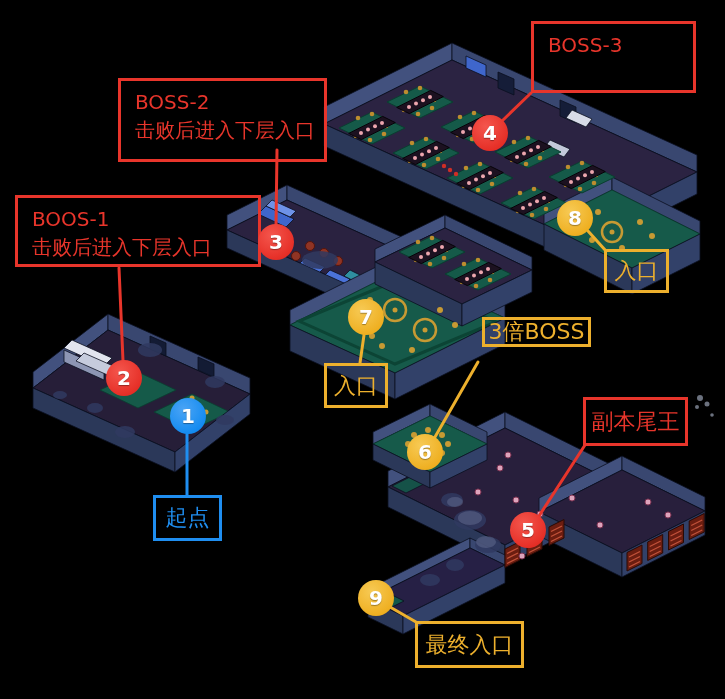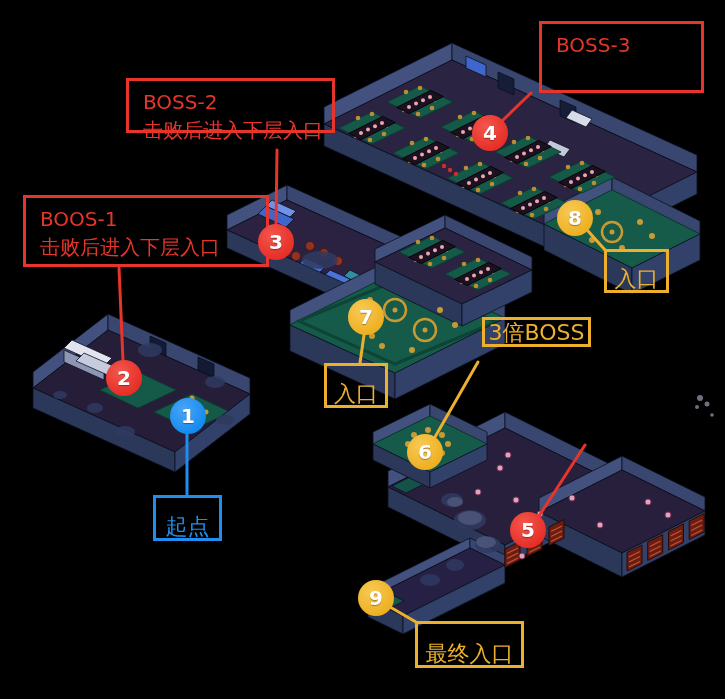--- a/index.html
+++ b/index.html
@@ -15,26 +15,26 @@
     transform:translate(-50%,-50%);z-index:6;
     text-shadow:0 1px 1px rgba(0,0,0,.35);
   }
   .marker.red{background:radial-gradient(circle at 38% 32%,#f4564d 0%,#e52d25 75%);}
   .marker.yellow{background:radial-gradient(circle at 38% 32%,#f7ca55 0%,#eeae1f 75%);}
   .marker.blue{background:radial-gradient(circle at 38% 32%,#4aa4f5 0%,#128af0 75%);}
   .callout{
     position:absolute;box-sizing:border-box;border:3px solid;z-index:5;
     background:transparent;
   }
-  .callout.red{border-color:#e8352b;color:#e8352b;margin-left:8px;}
+  .callout.red{border-color:#e8352b;color:#e8352b;}
   .callout.yellow{border-color:#edb02d;color:#edb02d;}
   .callout.blue{border-color:#1f8ef0;color:#1f8ef0;}
   .callout.two-line{padding:7px 0 0 14px;}
   .callout.two-line .c-line{font-size:20px;line-height:28px;white-space:nowrap;}
-  .callout.single{display:flex;align-items:flex-end;justify-content:center;}
+  .callout.single{display:flex;align-items:center;justify-content:center;}
   .callout.single .c-line{font-size:22px;line-height:1;white-space:nowrap;}
 </style>
 </head>
 <body>
 
 <div class="canvas">
 
   <svg class="art" width="725" height="699" viewBox="0 0 725 699">
 
     <g id="mapA" stroke="#0a0f1f" stroke-width="0.8">
@@ -390,30 +390,33 @@
       <span>8</span>
     </div>
   <div class="marker yellow" style="left:376px;top:598px">
       <span>9</span>
     </div>
 
   <div class="callout red two-line" style="left:15px;top:195px;width:246px;height:72px">
     <div class="c-line">BOOS-1</div>
     <div class="c-line">击败后进入下层入口</div>
   </div>
-  <div class="callout red two-line" style="left:118px;top:78px;width:209px;height:55px">
+  <div class="callout red two-line" style="left:118px;top:78px;width:209px;height:84px">
     <div class="c-line">BOSS-2</div>
     <div class="c-line">击败后进入下层入口</div>
   </div>
   <div class="callout red two-line" style="left:531px;top:21px;width:165px;height:72px">
     <div class="c-line">BOSS-3</div>
   </div>
   <div class="callout yellow single" style="left:482px;top:317px;width:109px;height:30px">
     <div class="c-line">3倍BOSS</div>
   </div>
+  <div class="callout red single" style="left:583px;top:397px;width:105px;height:49px">
+    <div class="c-line">副本尾王</div>
+  </div>
   <div class="callout yellow single" style="left:324px;top:363px;width:64px;height:45px">
     <div class="c-line">入口</div>
   </div>
   <div class="callout yellow single" style="left:604px;top:249px;width:65px;height:44px">
     <div class="c-line">入口</div>
   </div>
   <div class="callout blue single" style="left:153px;top:495px;width:69px;height:46px">
     <div class="c-line">起点</div>
   </div>
   <div class="callout yellow single" style="left:415px;top:621px;width:109px;height:47px">

